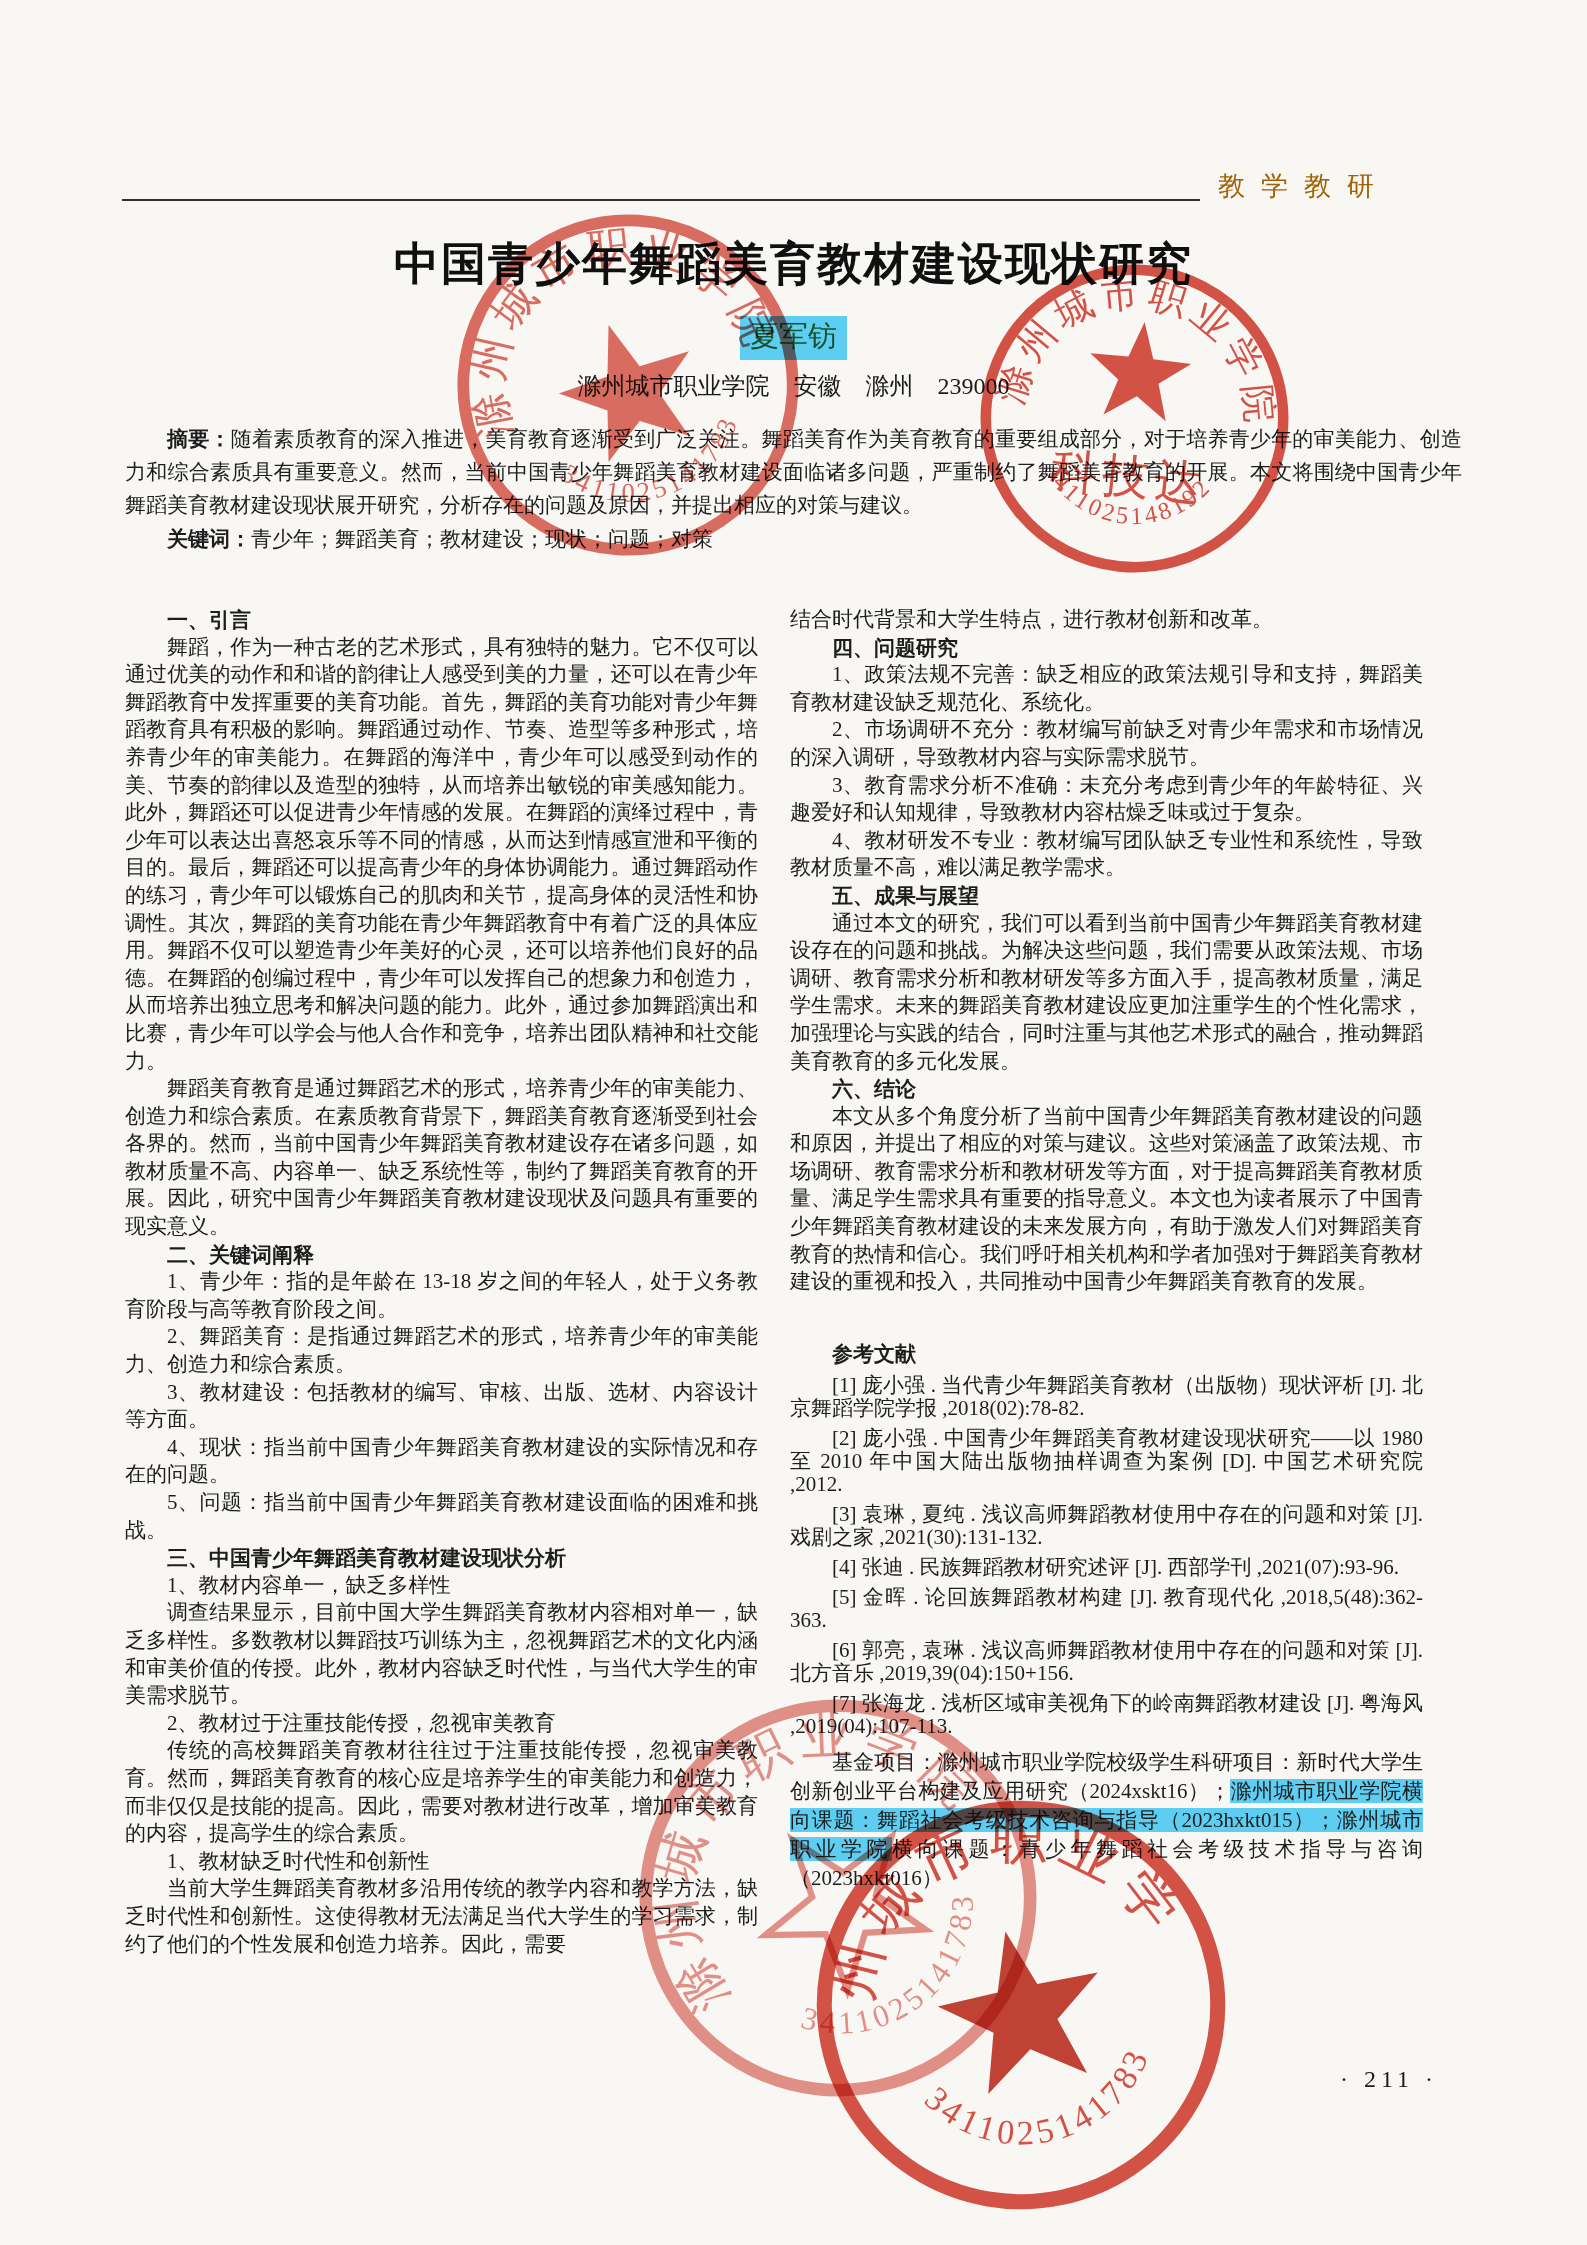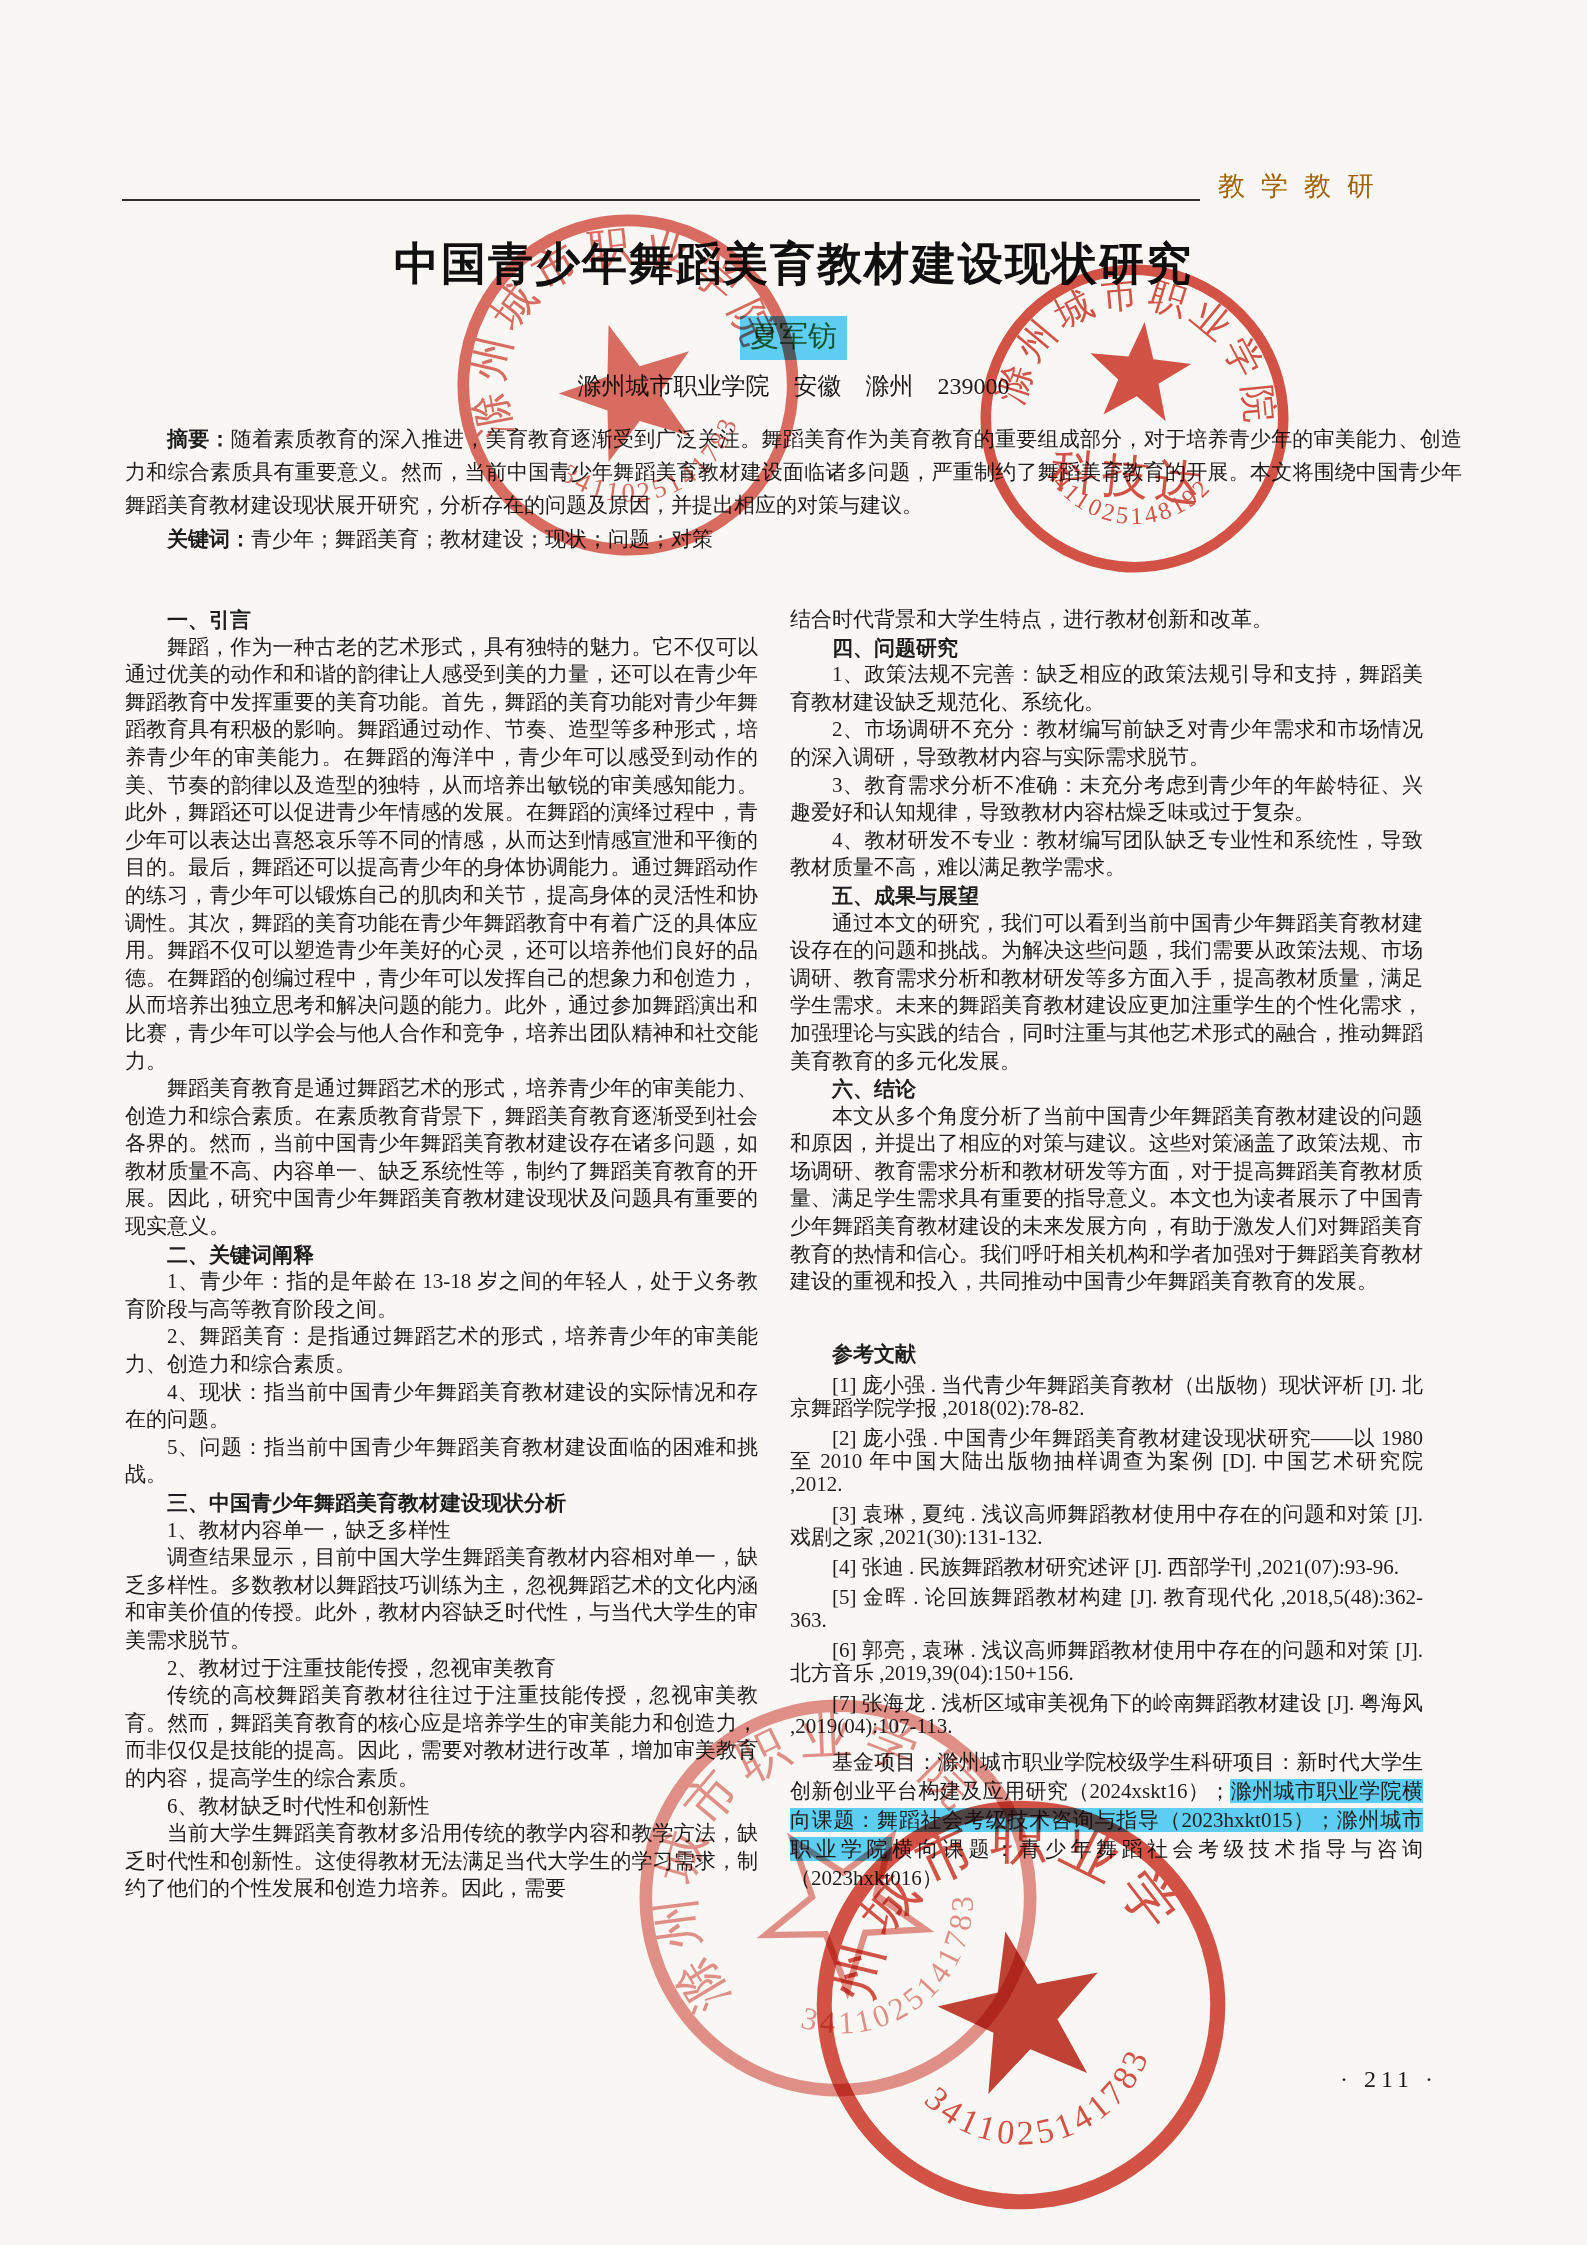--- a/index.html
+++ b/index.html
@@ -61,28 +61,29 @@
     <p><span class="bold-hei">关键词：</span><span>青少年；舞蹈美育；教材建设；现状；问题；对策</span></p>
   </div>
 
   <div class="col col-left">
     <p class="h">一、引言</p>
     <p>舞蹈，作为一种古老的艺术形式，具有独特的魅力。它不仅可以通过优美的动作和和谐的韵律让人感受到美的力量，还可以在青少年舞蹈教育中发挥重要的美育功能。首先，舞蹈的美育功能对青少年舞蹈教育具有积极的影响。舞蹈通过动作、节奏、造型等多种形式，培养青少年的审美能力。在舞蹈的海洋中，青少年可以感受到动作的美、节奏的韵律以及造型的独特，从而培养出敏锐的审美感知能力。此外，舞蹈还可以促进青少年情感的发展。在舞蹈的演绎过程中，青少年可以表达出喜怒哀乐等不同的情感，从而达到情感宣泄和平衡的目的。最后，舞蹈还可以提高青少年的身体协调能力。通过舞蹈动作的练习，青少年可以锻炼自己的肌肉和关节，提高身体的灵活性和协调性。其次，舞蹈的美育功能在青少年舞蹈教育中有着广泛的具体应用。舞蹈不仅可以塑造青少年美好的心灵，还可以培养他们良好的品德。在舞蹈的创编过程中，青少年可以发挥自己的想象力和创造力，从而培养出独立思考和解决问题的能力。此外，通过参加舞蹈演出和比赛，青少年可以学会与他人合作和竞争，培养出团队精神和社交能力。</p>
     <p>舞蹈美育教育是通过舞蹈艺术的形式，培养青少年的审美能力、创造力和综合素质。在素质教育背景下，舞蹈美育教育逐渐受到社会各界的。然而，当前中国青少年舞蹈美育教材建设存在诸多问题，如教材质量不高、内容单一、缺乏系统性等，制约了舞蹈美育教育的开展。因此，研究中国青少年舞蹈美育教材建设现状及问题具有重要的现实意义。</p>
     <p class="h">二、关键词阐释</p>
     <p>1、青少年：指的是年龄在 13-18 岁之间的年轻人，处于义务教育阶段与高等教育阶段之间。</p>
     <p>2、舞蹈美育：是指通过舞蹈艺术的形式，培养青少年的审美能力、创造力和综合素质。</p>
+    <p>3、教材建设：包括教材的编写、审核、出版、选材、内容设计等方面。</p>
     <p>4、现状：指当前中国青少年舞蹈美育教材建设的实际情况和存在的问题。</p>
     <p>5、问题：指当前中国青少年舞蹈美育教材建设面临的困难和挑战。</p>
     <p class="h">三、中国青少年舞蹈美育教材建设现状分析</p>
     <p>1、教材内容单一，缺乏多样性</p>
     <p>调查结果显示，目前中国大学生舞蹈美育教材内容相对单一，缺乏多样性。多数教材以舞蹈技巧训练为主，忽视舞蹈艺术的文化内涵和审美价值的传授。此外，教材内容缺乏时代性，与当代大学生的审美需求脱节。</p>
     <p>2、教材过于注重技能传授，忽视审美教育</p>
     <p>传统的高校舞蹈美育教材往往过于注重技能传授，忽视审美教育。然而，舞蹈美育教育的核心应是培养学生的审美能力和创造力，而非仅仅是技能的提高。因此，需要对教材进行改革，增加审美教育的内容，提高学生的综合素质。</p>
-    <p>6、教材缺乏时代性和创新性</p>
+    <p>1、教材缺乏时代性和创新性</p>
     <p>当前大学生舞蹈美育教材多沿用传统的教学内容和教学方法，缺乏时代性和创新性。这使得教材无法满足当代大学生的学习需求，制约了他们的个性发展和创造力培养。因此，需要</p>
   </div>
 
   <div class="col col-right">
     <p class="flush">结合时代背景和大学生特点，进行教材创新和改革。</p>
     <p class="h">四、问题研究</p>
     <p>1、政策法规不完善：缺乏相应的政策法规引导和支持，舞蹈美育教材建设缺乏规范化、系统化。</p>
     <p>2、市场调研不充分：教材编写前缺乏对青少年需求和市场情况的深入调研，导致教材内容与实际需求脱节。</p>
     <p>3、教育需求分析不准确：未充分考虑到青少年的年龄特征、兴趣爱好和认知规律，导致教材内容枯燥乏味或过于复杂。</p>
     <p>4、教材研发不专业：教材编写团队缺乏专业性和系统性，导致教材质量不高，难以满足教学需求。</p>

